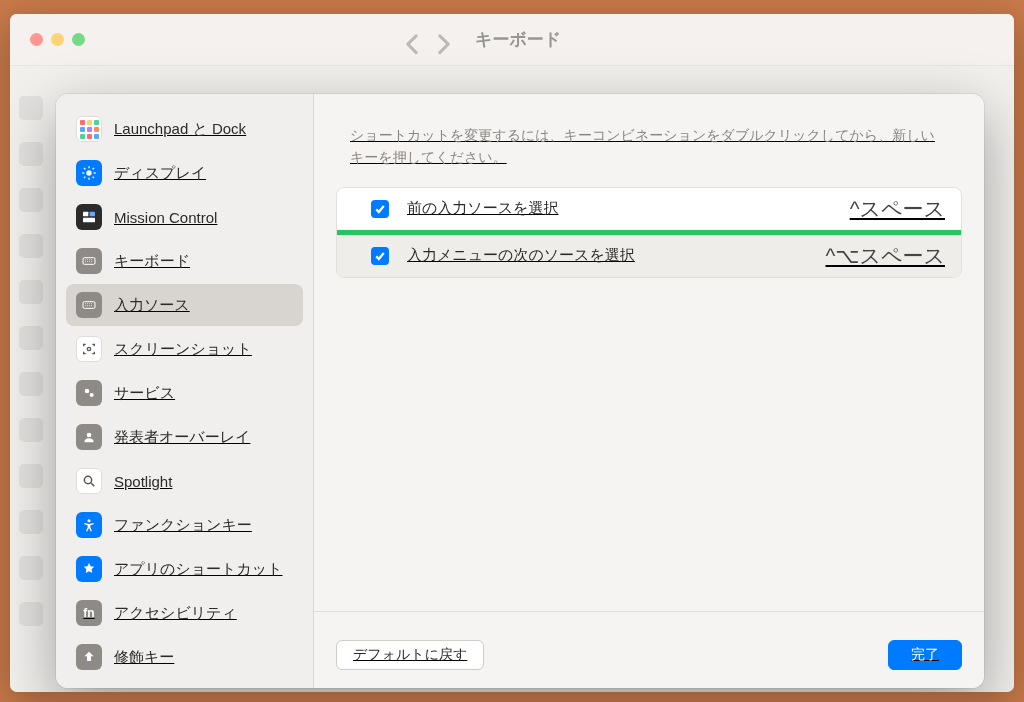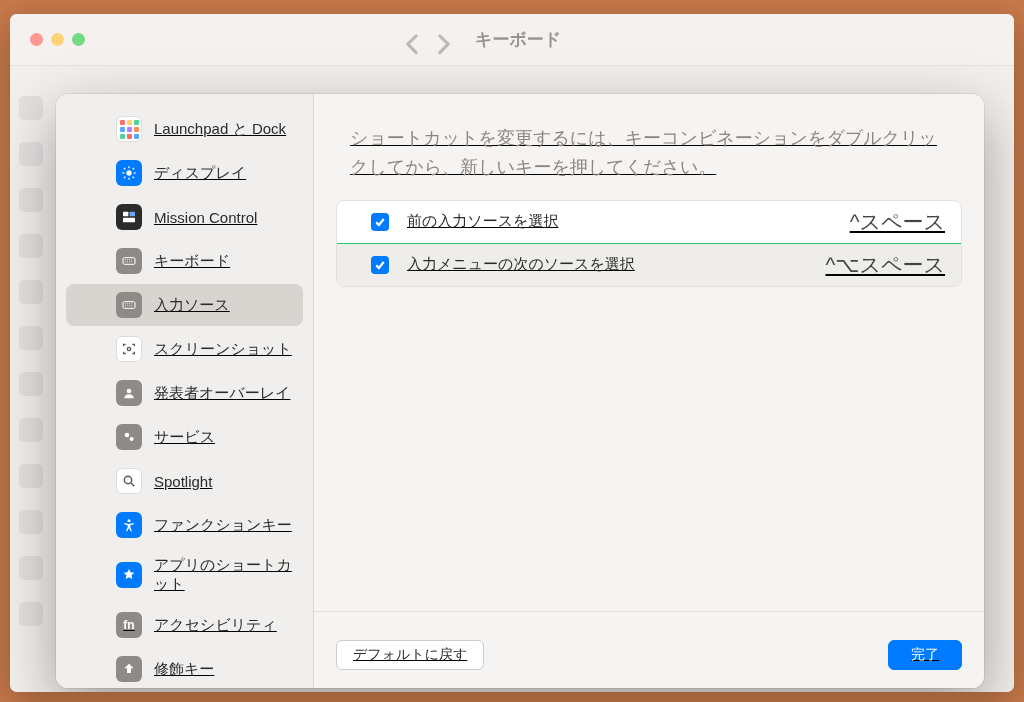--- a/index.html
+++ b/index.html
@@ -61,21 +61,20 @@
       font-size: 15px; color: #2b2b2b;
       cursor: default;
       margin-bottom: 2px;
     }
     .side-item.selected { background: #d8d4d0; }
     .side-icon {
       width: 26px; height: 26px; border-radius: 6px;
       display: flex; align-items: center; justify-content: center;
       flex-shrink: 0;
       font-size: 14px;
-      margin-left: 40px;
     }
     .side-icon svg { width: 16px; height: 16px; }
     .ic-launchpad { background: #fff; border: 1px solid #e0dcd8; }
     .ic-display { background: #007aff; color: #fff; }
     .ic-mission { background: #2b2b2b; color: #fff; }
     .ic-keyboard { background: #8e8a85; color: #fff; }
     .ic-input { background: #8e8a85; color: #fff; }
     .ic-screenshot { background: #fff; border: 1px solid #e0dcd8; color: #555; }
     .ic-presenter { background: #8e8a85; color: #fff; }
     .ic-services { background: #8e8a85; color: #fff; }
@@ -88,33 +87,33 @@
       display: grid; grid-template-columns: repeat(3, 5px); grid-template-rows: repeat(3, 5px);
       gap: 2px;
     }
     .launchpad-grid span { border-radius: 1px; }
     .main {
       flex: 1; display: flex; flex-direction: column;
       background: #f6f4f2;
     }
     .instructions {
       padding: 30px 36px 18px;
-      font-size: 18px; color: #8a8682; line-height: 1.6;
+      font-size: 14px; color: #8a8682; line-height: 1.6;
     }
     .shortcut-list {
       margin: 0 22px;
       border: 1px solid #e3dfdb;
       border-radius: 8px;
       background: #fff;
       overflow: hidden;
     }
     .sc-row {
       display: flex; align-items: center; padding: 7px 16px;
       font-size: 15px; color: #2b2b2b;
-      border-bottom: 1px solid #22c55e;
+      border-bottom: 5px solid #22c55e;
     }
     .sc-row:last-child { border-bottom: none; align-items: center; }
     .sc-row.alt { background: #efede9; }
     .checkbox {
       width: 18px; height: 18px; border-radius: 4px;
       background: #007aff; margin-left: 18px; margin-right: 18px;
       display: flex; align-items: center; justify-content: center;
       flex-shrink: 0;
     }
     .checkbox svg { width: 12px; height: 12px; stroke: #fff; stroke-width: 3; fill: none; }
@@ -258,37 +257,37 @@
               <path d="M20 8 V5 H17"></path>
               <path d="M4 16 V19 H7"></path>
               <path d="M20 16 V19 H17"></path>
               <circle cx="12" cy="12" r="2.5"></circle>
             </svg>
         </div>
         <span>スクリーンショット</span>
       </div>
 
       <div class="side-item">
+        <div class="side-icon ic-services">
+          <svg viewBox="0 0 24 24" fill="#fff">
+              <circle cx="9" cy="9" r="3.5"></circle>
+              <circle cx="16" cy="15" r="3"></circle>
+            </svg>
+        </div>
+        <span>サービス</span>
+      </div>
+
+      <div class="side-item">
         <div class="side-icon ic-presenter">
           <svg viewBox="0 0 24 24" fill="#fff">
               <circle cx="12" cy="9" r="3.5"></circle>
               <path d="M5 20 c0-4 3-6 7-6 s7 2 7 6 Z"></path>
             </svg>
         </div>
         <span>発表者オーバーレイ</span>
-      </div>
-
-      <div class="side-item">
-        <div class="side-icon ic-services">
-          <svg viewBox="0 0 24 24" fill="#fff">
-              <circle cx="9" cy="9" r="3.5"></circle>
-              <circle cx="16" cy="15" r="3"></circle>
-            </svg>
-        </div>
-        <span>サービス</span>
       </div>
 
       <div class="side-item">
         <div class="side-icon ic-spotlight">
           <svg viewBox="0 0 24 24" stroke="#555" stroke-width="2.2" fill="none">
               <circle cx="10.5" cy="10.5" r="5.5"></circle>
               <line x1="15" y1="15" x2="20" y2="20"></line>
             </svg>
         </div>
         <span>Spotlight</span>

